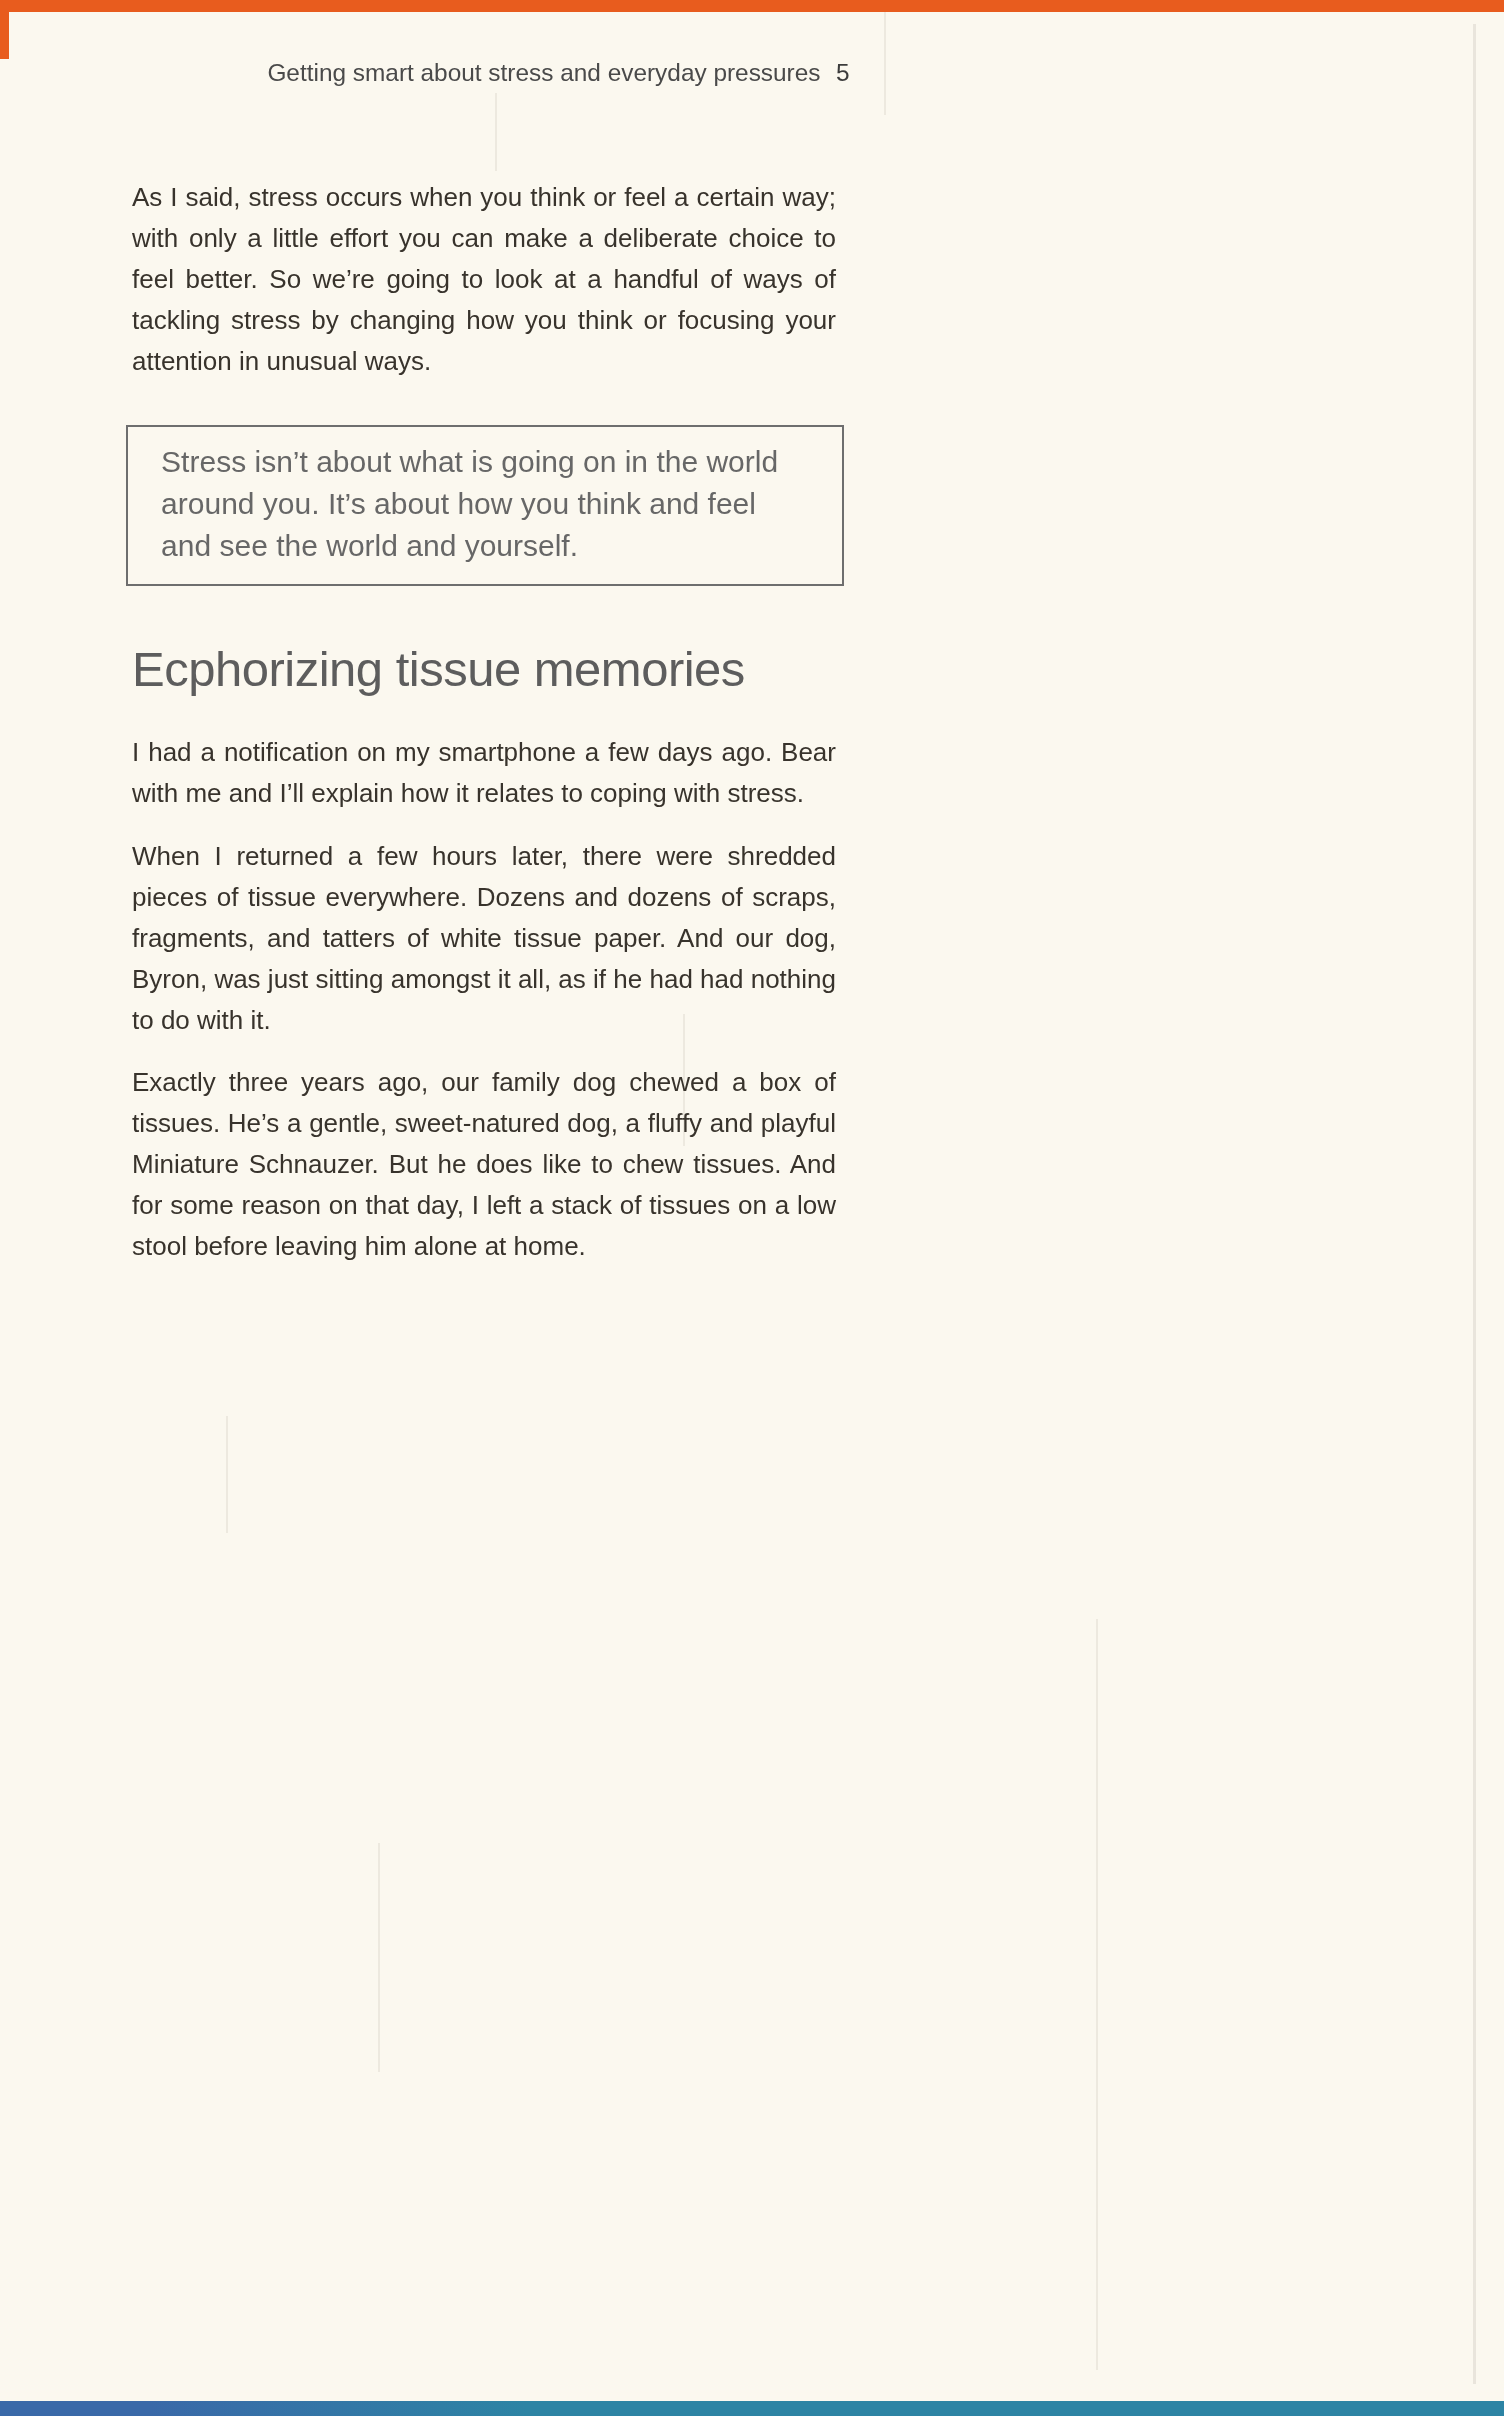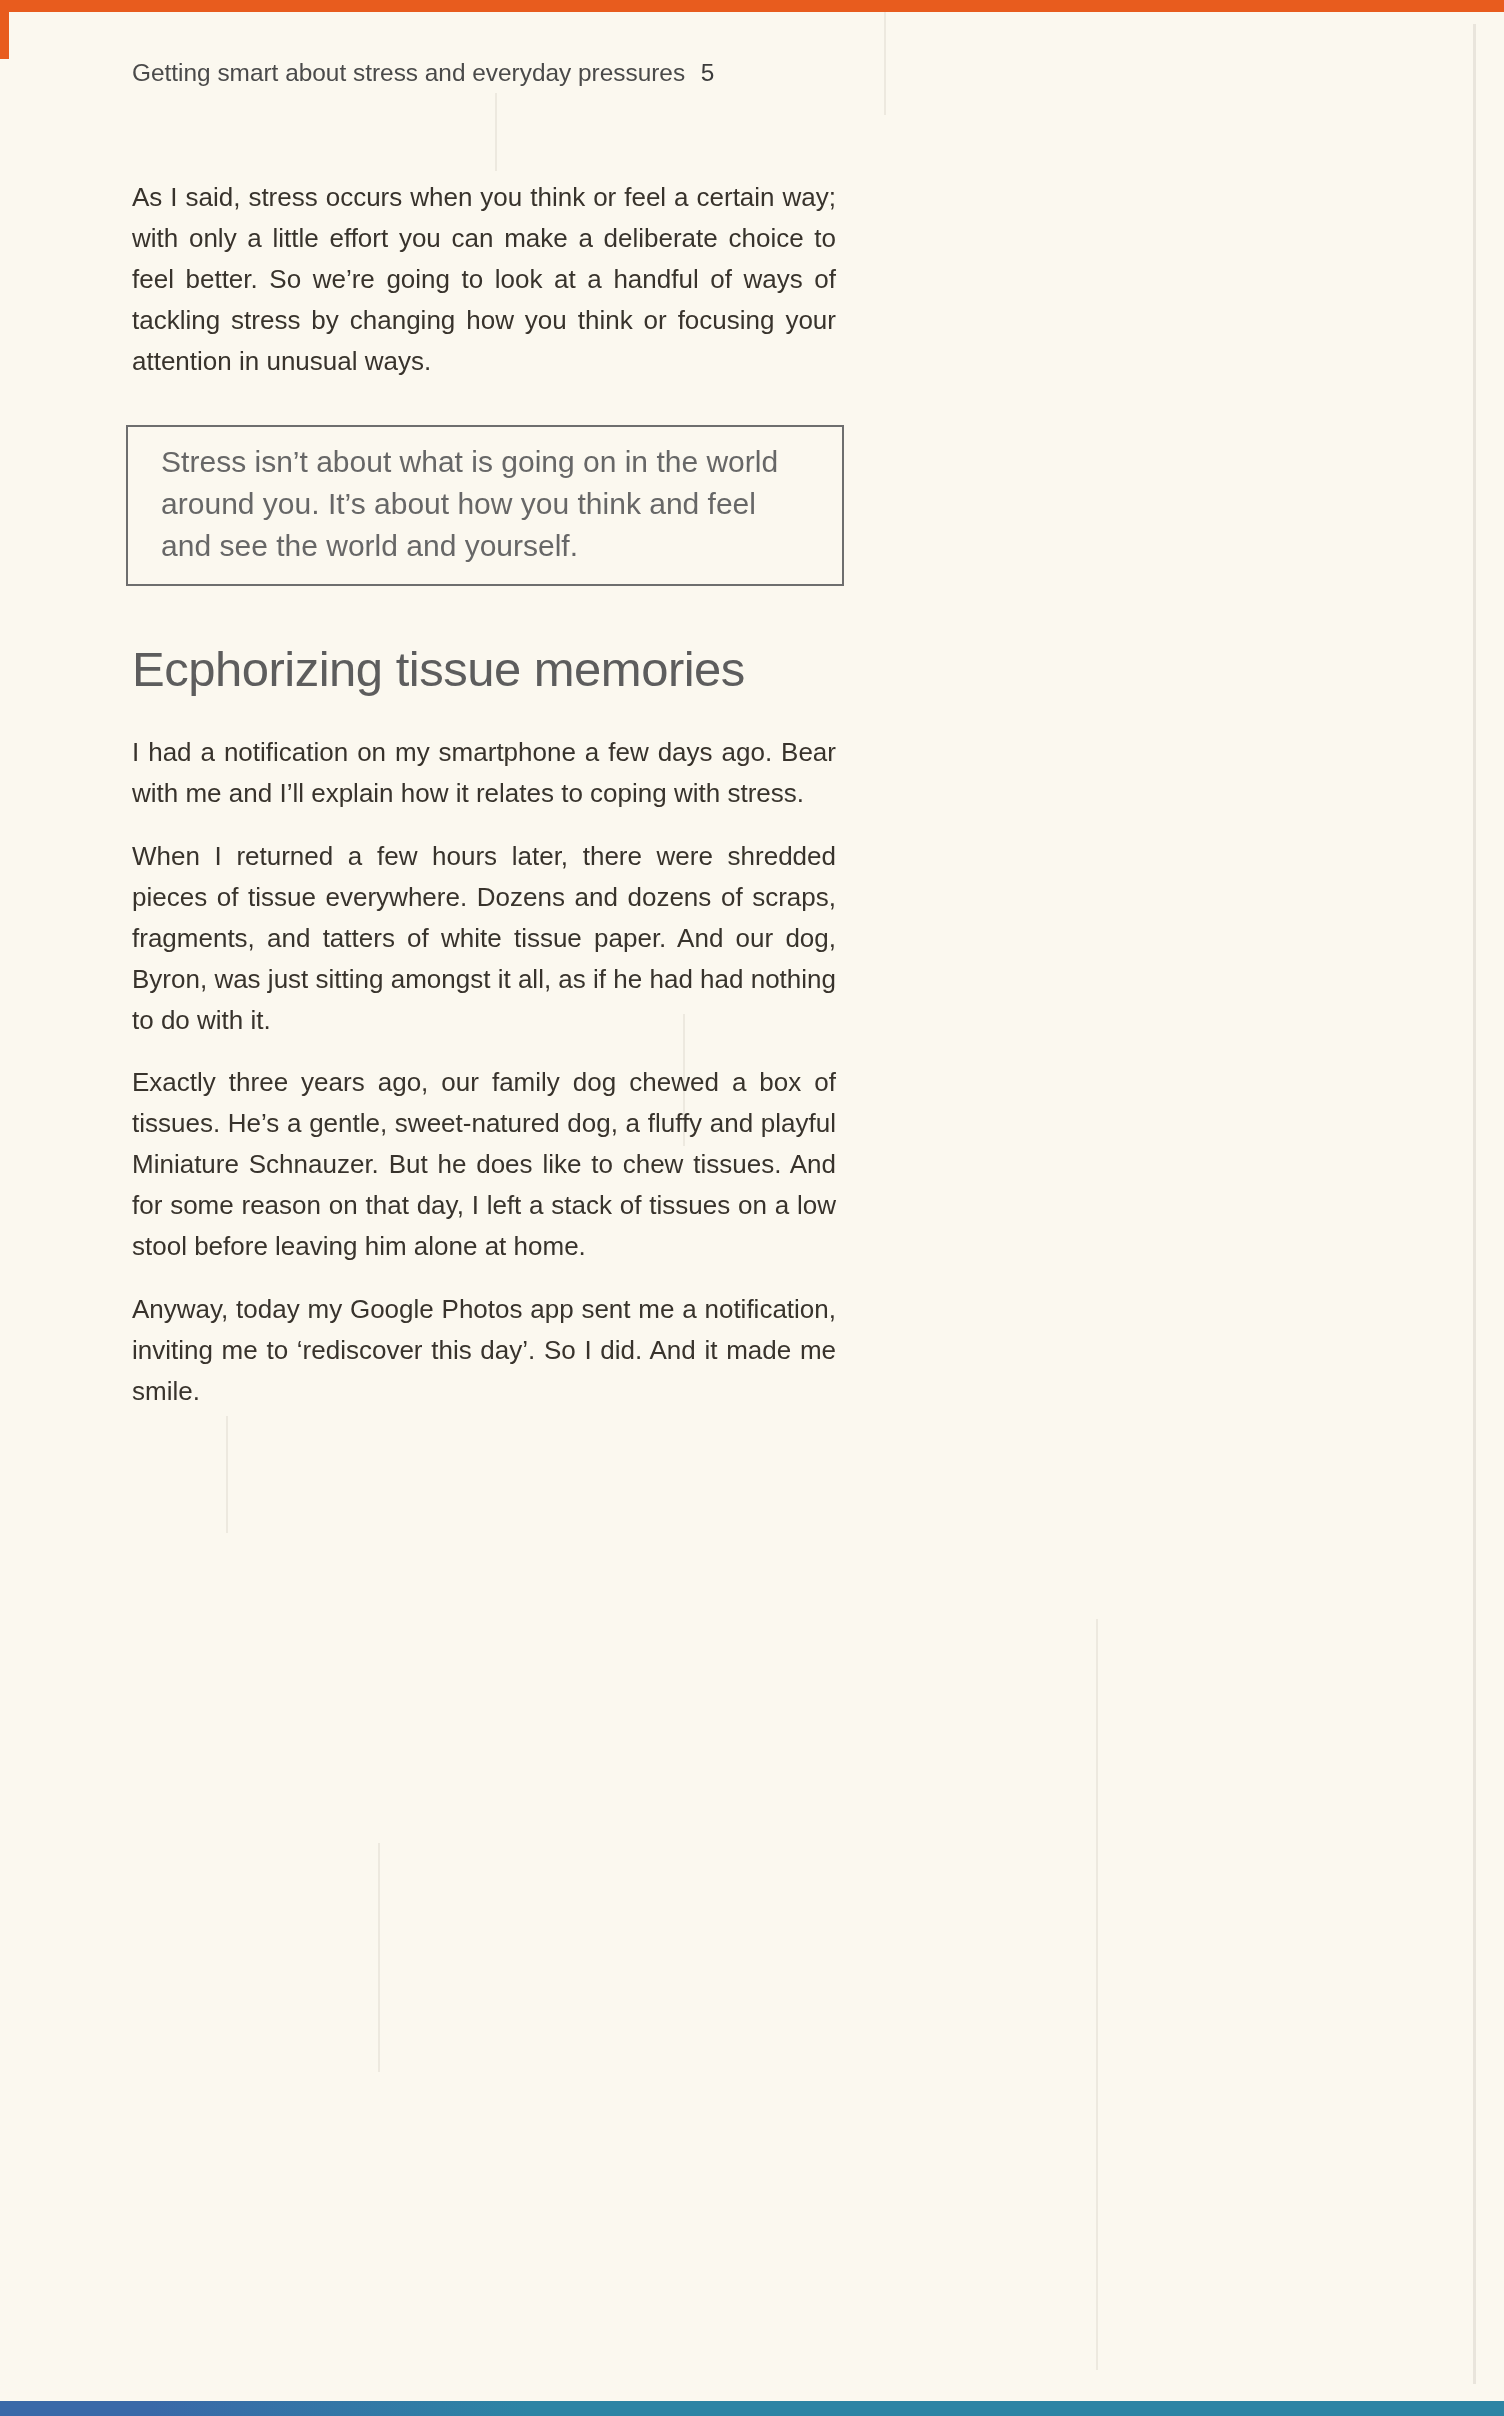--- a/index.html
+++ b/index.html
@@ -54,20 +54,21 @@
   .content {
     position: absolute;
     left: 132px;
     top: 59px;
     width: 704px;
     z-index: 2;
   }
 
   .running-header {
     display: flex;
+    justify-content: flex-end;
     align-items: baseline;
     font-family: "Liberation Sans", sans-serif;
     font-size: 24.4px;
     color: var(--header-text, #4a4a4a);
     margin: 0 -13.7px 90px 0;
   }
   .running-header .page-number {
     margin-left: 15.6px;
     color: #3c3c3c;
   }
@@ -137,17 +138,16 @@
 
     <h1 class="section-heading">Ecphorizing tissue memories</h1>
 
     <p class="body">I had a notification on my smartphone a few days ago. Bear with me and I’ll explain how it relates to coping with stress.</p>
 
     <p class="body">When I returned a few hours later, there were shredded pieces of tissue everywhere. Dozens and dozens of scraps, fragments, and tatters of white tissue paper. And our dog, Byron, was just sitting amongst it all, as if he had had nothing to do with it.</p>
 
     <p class="body">Exactly three years ago, our family dog chewed a box of tissues. He’s a gentle, sweet-natured dog, a fluffy and playful Miniature Schnauzer. But he does like to chew tissues. And for some reason on that day, I left a stack of tissues on a low stool before leaving him alone at home.</p>
 
 
-    <p class="body">Anyway, today my Google Photos app sent me a notification, inviting me to ‘rediscover this day’. So I did. And it made me smile.</p>
 
   </div>
 </div>
 
 
 </body></html>

